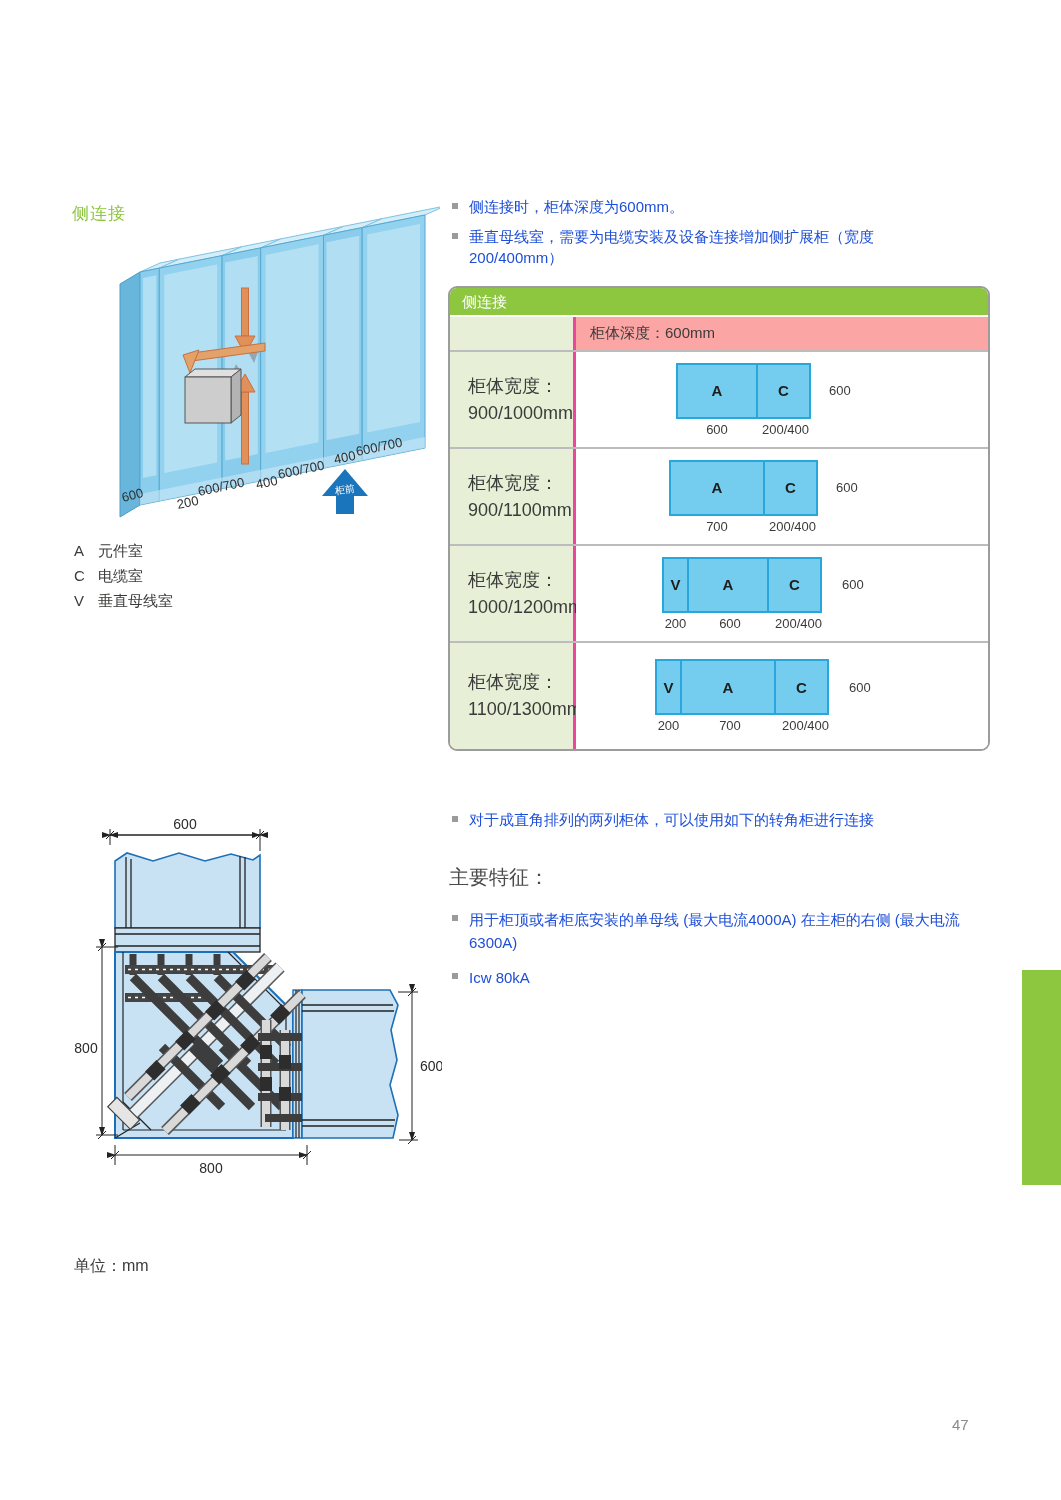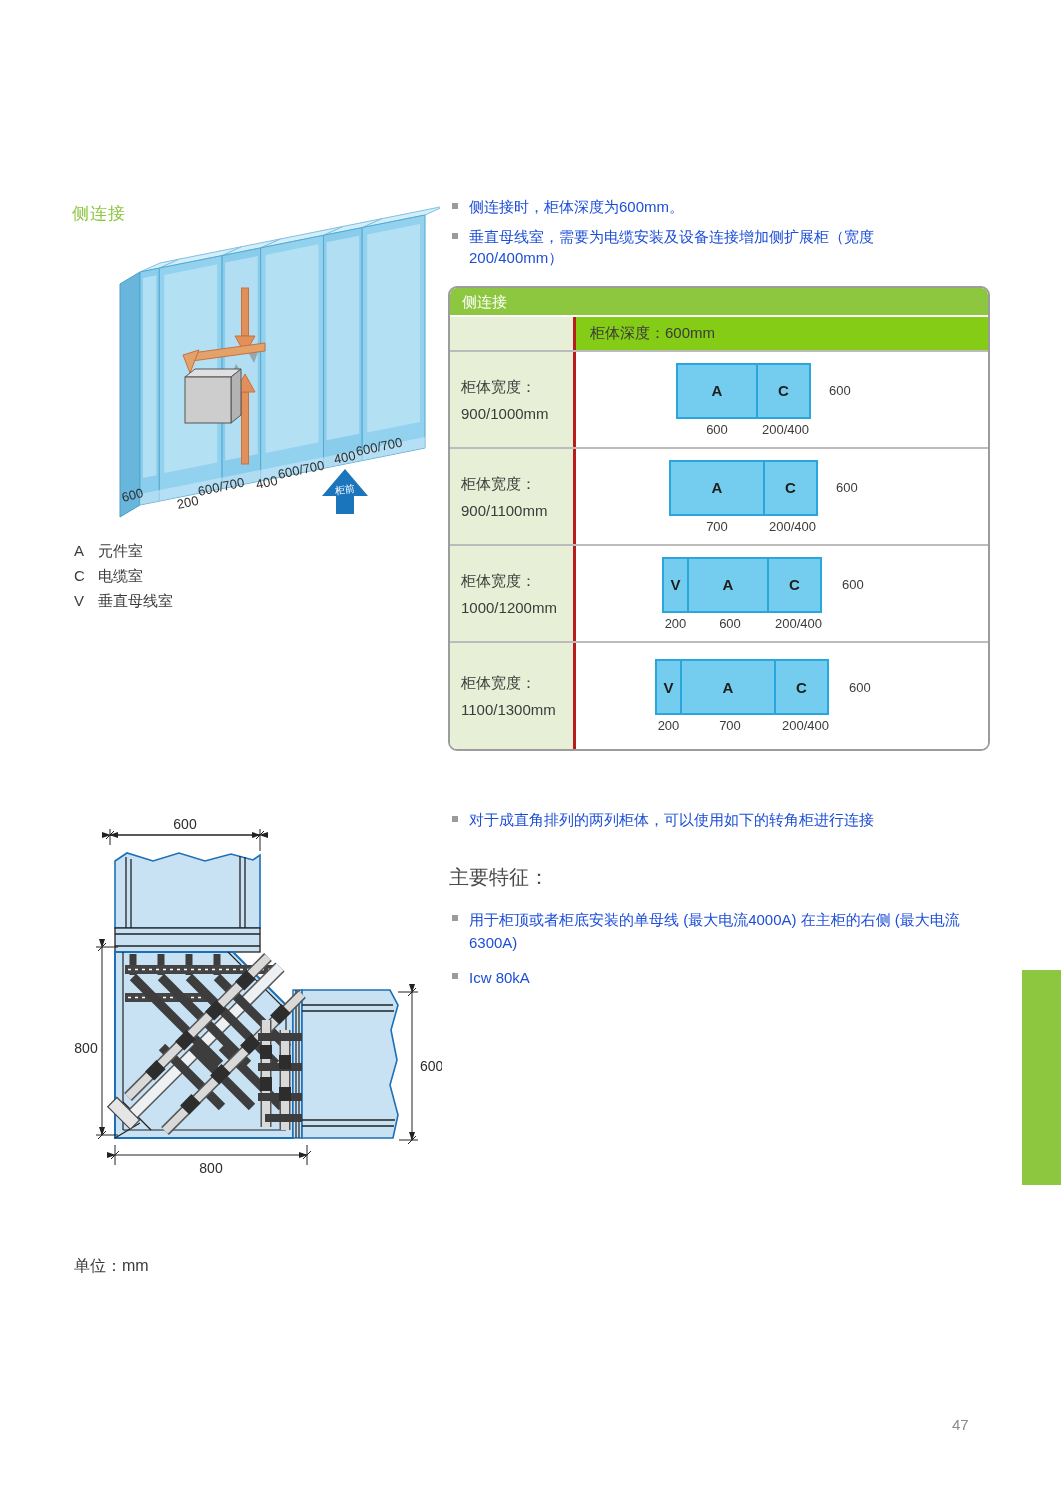--- a/index.html
+++ b/index.html
@@ -18,24 +18,24 @@
 
   
   .legend-row{display:flex;font-size:15px;line-height:25px;color:#3b3b3a;}
   .legend-key{width:24px;flex:none;}
 
   
   .conn-table{width:542px;border:2px solid #9c9c9c;border-radius:9px;overflow:hidden;background:#fff;box-sizing:border-box;}
   .conn-header{background:#8dc63f;color:#fff;font-size:15px;height:27px;line-height:27px;padding-left:12px;}
   .t-row{display:flex;border-top:2px solid #bcbcbc;}
   .t-row.sub{border-top:2px solid #ffffff;}
-  .t-left{width:126px;flex:none;background:#e7f0d7;border-right:3px solid #b91c1c;box-sizing:border-box;
-          display:flex;flex-direction:column;justify-content:center;padding-left:11px;font-size:15px;line-height:27px;}
+  .t-left{width:126px;flex:none;background:#e7f0d7;border-right:3px solid #ec4899;box-sizing:border-box;
+          display:flex;flex-direction:column;justify-content:center;padding-left:18px;font-size:18px;line-height:27px;}
   .t-right{flex:1;display:flex;align-items:center;background:#fff;}
-  .t-row.sub .t-right{background:#84cc16;font-size:15px;padding-left:14px;height:33px;align-items:center;}
+  .t-row.sub .t-right{background:#fca5a5;font-size:15px;padding-left:14px;height:33px;align-items:center;}
   .t-row.sub .t-left{background:#e7f0d7;height:33px;}
   .diag-group{display:flex;flex-direction:column;}
   .boxes{display:flex;}
   .seg-box{height:56px;background:#74cdee;border:2px solid #29a7dc;box-sizing:border-box;
            display:flex;align-items:center;justify-content:center;font-size:15px;font-weight:bold;color:#1d1d1b;}
   .seg-box + .seg-box{margin-left:-2px;}
   .wlabels{display:flex;margin-top:3px;}
   .wlabel{font-size:13px;text-align:center;color:#3b3b3a;}
   .hlabel{font-size:13px;color:#3b3b3a;margin-left:16px;transform:translateY(-9px);}
 

